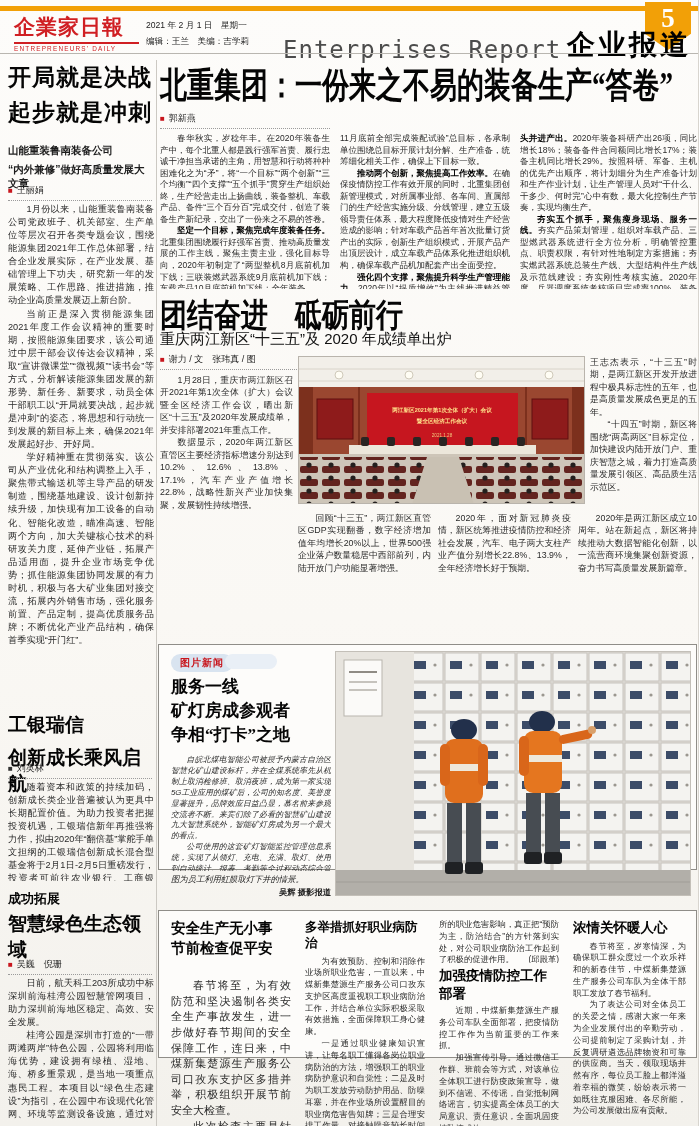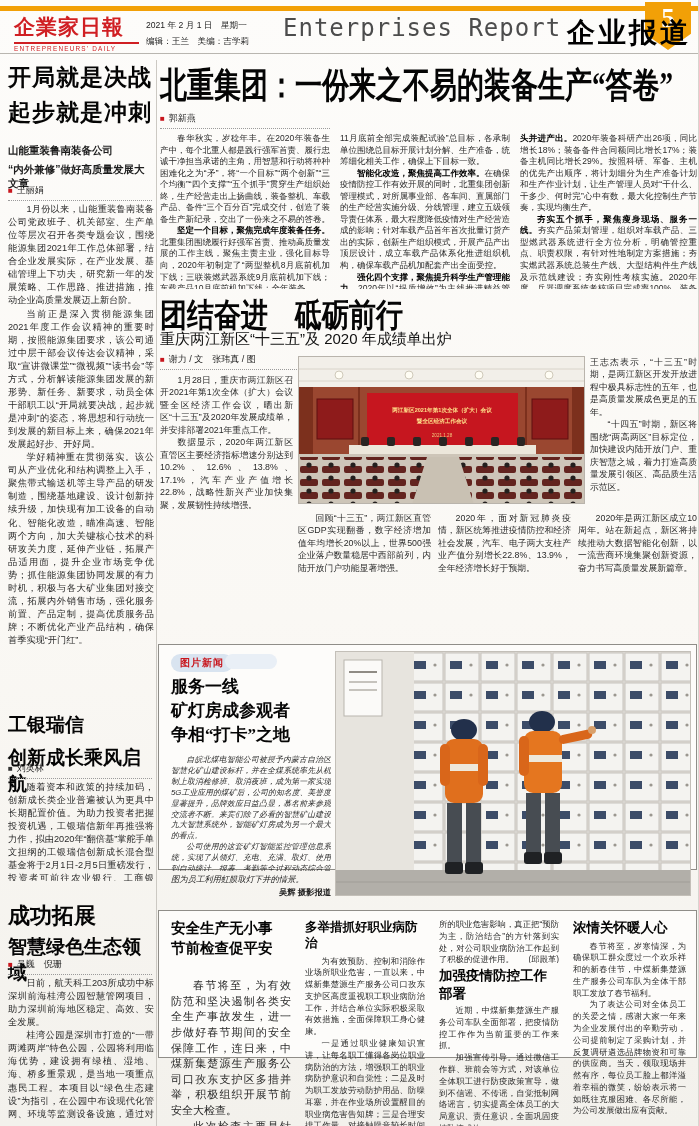--- a/index.html
+++ b/index.html
@@ -44,21 +44,21 @@
   <div class="abs" style="left:14px;top:13px;width:125px">
     <div class="serif" style="color:#d01f23;font-size:21px;font-weight:700;letter-spacing:1px;white-space:nowrap">企業家日報</div>
     <div style="color:#d01f23;font-size:6.4px;letter-spacing:1.2px;border-top:2px solid #d01f23;padding-top:1px;margin-top:1px;white-space:nowrap">ENTREPRENEURS' DAILY</div>
   </div>
 
   <div class="abs" style="left:146px;top:20px;width:120px">
     <div style="font-size:8.6px;color:#222;white-space:nowrap">2021 年 2 月 1 日　星期一</div>
     <div style="font-size:8.6px;color:#222;margin-top:4px;white-space:nowrap">编辑：王兰　美编：吉学莉</div>
   </div>
 
-  <div class="abs" style="left:283px;top:14px;width:360px;display:flex;align-items:flex-start;white-space:nowrap">
+  <div class="abs" style="left:283px;top:26px;width:360px;display:flex;align-items:flex-end;white-space:nowrap">
     <span class="mono" style="font-size:24px;color:#4c4c4c;letter-spacing:1px">Enterprises Report</span>
     <span class="serif" style="font-size:28px;font-weight:900;color:#000;margin-left:6px;letter-spacing:3px">企业报道</span>
   </div>
 
   <div class="abs rule-h" style="left:0;top:53px;width:699px"></div>
 
   <div class="abs" style="left:156px;top:60px;width:1px;height:1066px;background:#ccc9c3"></div>
 
   <div class="abs serif" style="left:8px;top:62px;width:146px">
     <h1 style="font-size:23px;letter-spacing:1px">开局就是决战</h1>
@@ -82,21 +82,21 @@
     <h2 style="font-size:19px;margin-top:7px">创新成长乘风启航</h2>
   </div>
   <div class="abs byline" style="left:8px;top:762px;width:144px">
     <span class="sq dark">■</span><span>刘英林</span>
   </div>
   <div class="abs jp clip" style="left:8px;top:781px;width:146px;height:100px;font-size:9.2px">
     <p>随着资本和政策的持续加码，创新成长类企业普遍被认为更具中长期配置价值。为助力投资者把握投资机遇，工银瑞信新年再推强将力作，拟由2020年“翻倍基”掌舵手单文担纲的工银瑞信创新成长混合型基金将于2月1日-2月5日重磅发行，投资者可前往农业银行、工商银行、中国银行、中信银行、平安银行、广发证券、长江证券、方正证券、天天基金等代销渠道及工银瑞信基金直销渠道进行认购。</p>
   </div>
 
   <div class="abs serif" style="left:8px;top:888px;width:150px">
-    <h2 style="font-size:22px;margin-top:13px">成功拓展</h2>
+    <h2 style="font-size:13px;margin-top:2px">成功拓展</h2>
     <h2 style="font-size:19px;margin-top:3px">智慧绿色生态领域</h2>
   </div>
   <div class="abs byline" style="left:8px;top:958px;width:144px">
     <span class="sq">■</span><span>吴巍　倪珊</span>
   </div>
   <div class="abs jp clip" style="left:8px;top:977px;width:146px;height:145px;font-size:9.2px">
     <p>日前，航天科工203所成功中标深圳前海桂湾公园智慧管网项目，助力深圳前海地区稳定、高效、安全发展。</p>
     <p>桂湾公园是深圳市打造的“一带两滩两岸”特色公园，公园将利用临海优势，建设拥有绿植、湿地、海、桥多重景观，是当地一项重点惠民工程。本项目以“绿色生态建设”为指引，在公园中布设现代化管网、环境等监测设备设施，通过对园区内的管线安全进行智慧化管理，对噪声等进行实时监测以及对园林灌溉进行节水管理，提高公园智能化水平，助力深圳市生态文明建设提升。</p>
 
   </div>
@@ -106,21 +106,21 @@
   <div class="abs byline" style="left:160px;top:112px;width:170px">
     <span class="sq">■</span><span>郭新燕</span>
   </div>
 
   <div class="abs jp clip" style="left:160px;top:133px;width:170px;height:156px;font-size:8.5px;line-height:1.36">
     <p>春华秋实，岁稔年丰。在2020年装备生产中，每个北重人都是践行强军首责、履行忠诚干净担当承诺的主角，用智慧和行动将种种困难化之为“矛”，将“一个目标”“两个创新”“三个均衡”“四个支撑”“五个抓手”贯穿生产组织始终，生产经营走出上扬曲线，装备整机、车载产品、备件“三个百分百”完成交付，创造了装备生产新纪录，交出了一份来之不易的答卷。</p>
     <p><b class="bold-lead">坚定一个目标，聚焦完成年度装备任务。</b><span>北重集团围绕履行好强军首责、推动高质量发展的工作主线，聚焦主责主业，强化目标导向，2020年初制定了“两型整机8月底前机加下线；三联装燃武器系统9月底前机加下线；车载产品10月底前机加下线；全年装备</span></p>
   </div>
   <div class="abs jp clip" style="left:340px;top:133px;width:170px;height:156px;font-size:8.5px;line-height:1.36">
     <p style="text-indent:0">11月底前全部完成装配试验”总目标，各承制单位围绕总目标开展计划分解、生产准备，统筹细化相关工作，确保上下目标一致。</p>
-    <p><b class="bold-lead">智能化改造，聚焦提高工作效率。</b><span>在确保疫情防控工作有效开展的同时，北重集团创新管理模式，对所属事业部、各车间、直属部门的生产经营实施分级、分线管理，建立五级领导责任体系，最大程度降低疫情对生产经营造成的影响；针对车载产品首年首次批量订货产出的实际，创新生产组织模式，开展产品产出顶层设计，成立车载产品体系化推进组织机构，确保车载产品机加配套产出全面受控。</span></p>
+    <p><b class="bold-lead">推动两个创新，聚焦提高工作效率。</b><span>在确保疫情防控工作有效开展的同时，北重集团创新管理模式，对所属事业部、各车间、直属部门的生产经营实施分级、分线管理，建立五级领导责任体系，最大程度降低疫情对生产经营造成的影响；针对车载产品首年首次批量订货产出的实际，创新生产组织模式，开展产品产出顶层设计，成立车载产品体系化推进组织机构，确保车载产品机加配套产出全面受控。</span></p>
     <p><b class="bold-lead">强化四个支撑，聚焦提升科学生产管理能力。</b><span>2020年以“提质增效”为主线推进精益管理，围绕生产条件提效共申报立项课题67项，完成21项，平均提效47.67%，节约加工工时279.7小时，优化工艺76项；开展技术创新创效、合理化建议等活动，累计创效2450.03万元，全年共设计制作工装134种94212件，整体提升产品质量和生产效率。</span></p>
   </div>
   <div class="abs jp clip" style="left:520px;top:133px;width:177px;height:156px;font-size:8.5px;line-height:1.36">
     <p style="text-indent:0"><b class="bold-lead">头并进产出。</b><span>2020年装备科研产出26项，同比增长18%；装备备件合同额同比增长17%；装备主机同比增长29%。按照科研、军备、主机的优先产出顺序，将计划细分为生产准备计划和生产作业计划，让生产管理人员对“干什么、干多少、何时完”心中有数，最大化控制生产节奏，实现均衡生产。</span></p>
     <p><b class="bold-lead">夯实五个抓手，聚焦瘦身现场、服务一线。</b><span>夯实产品策划管理，组织对车载产品、三型燃武器系统进行全方位分析，明确管控重点、职责权限，有针对性地制定方案措施；夯实燃武器系统总装生产线、大型结构件生产线及示范线建设；夯实刚性考核实施。2020年度，兵器调度系统考核项目完成率100%，装备备件合同履约率100%，基层车间日周计划实现率高于95%。</span></p>
 
   </div>
 
   <h1 class="abs serif" style="left:160px;top:294px;width:420px;font-size:27px;font-weight:900;white-space:nowrap;
              transform:scaleY(1.2);transform-origin:left top">团结奋进　砥砺前行</h1>

